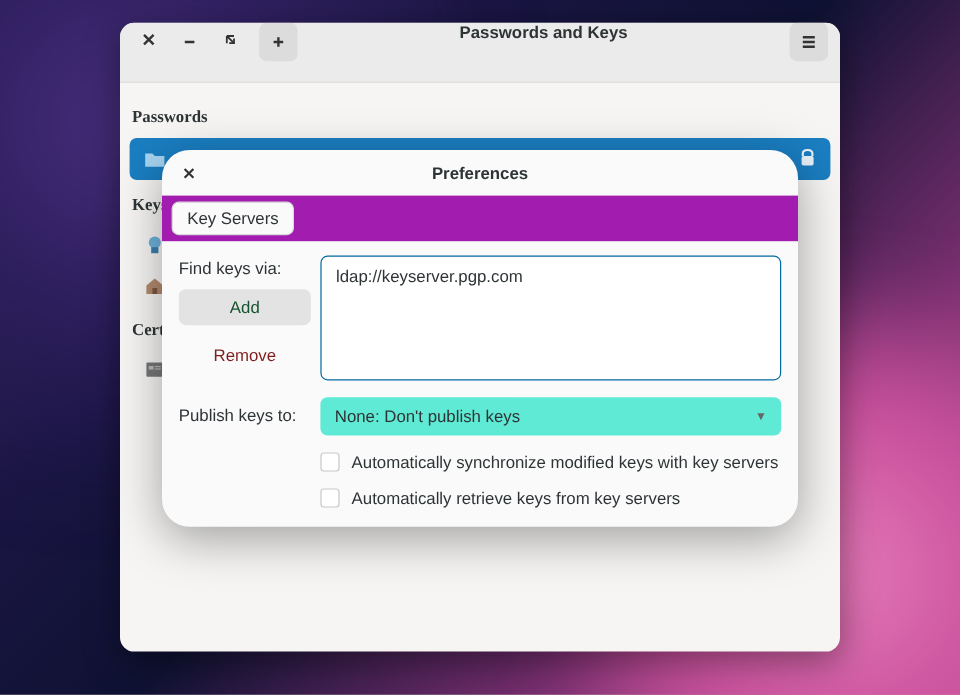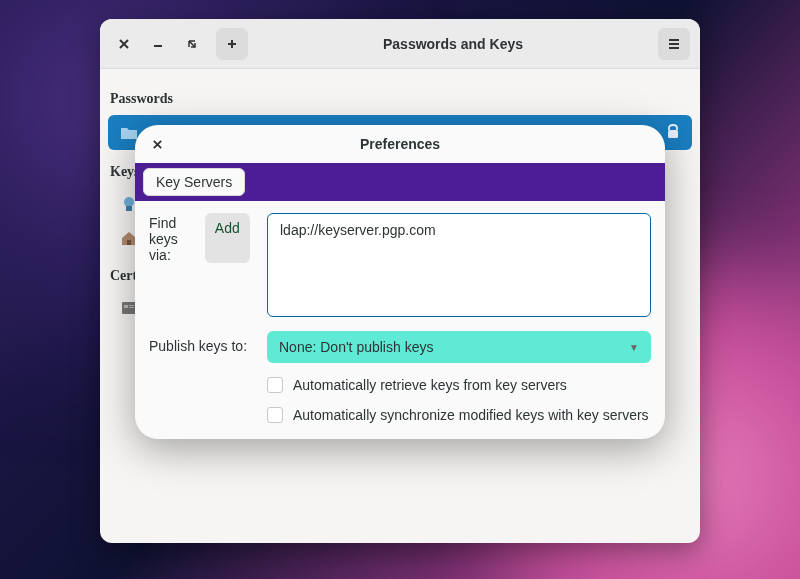--- a/index.html
+++ b/index.html
@@ -42,21 +42,20 @@
       background: #f6f5f4;
       border-radius: 12px;
       box-shadow: 0 8px 30px rgba(0,0,0,0.4);
       overflow: hidden;
     }
     .titlebar {
       height: 50px;
       background: #ebebeb;
       border-bottom: 1px solid #dcdcdc;
       display: flex;
-      align-items: center;
       padding: 0 10px;
       gap: 6px;
     }
     .tb-btn {
       width: 28px;
       height: 28px;
       display: flex;
       align-items: center;
       justify-content: center;
       border-radius: 4px;
@@ -150,21 +149,21 @@
     .dlg-title {
       position: absolute;
       left: 0;
       right: 0;
       text-align: center;
       font-weight: 700;
       font-size: 14px;
       pointer-events: none;
     }
     .dlg-tabs {
-      background: #4c1d95;
+      background: #a21caf;
       padding: 5px 8px;
       display: flex;
     }
     .dlg-tab {
       background: #fafafa;
       border: 1px solid #d9d9d9;
       border-radius: 6px;
       padding: 5px 12px;
       font-size: 14px;
       cursor: pointer;
@@ -172,22 +171,22 @@
     .dlg-body {
       padding: 12px 14px 16px 14px;
       display: grid;
       grid-template-columns: 110px 1fr;
       column-gap: 8px;
       row-gap: 14px;
       align-items: start;
     }
     .left-col {
       display: flex;
-      flex-direction: row;
-      gap: 27px;
+      flex-direction: column;
+      gap: 10px;
       align-items: stretch;
     }
     .left-label {
       font-size: 14px;
       color: #2e3436;
       padding-top: 2px;
     }
     .btn {
       padding: 7px 10px;
       text-align: center;
@@ -355,20 +354,20 @@
     </div>
 
     <div class="publish-label">Publish keys to:</div>
     <div class="dropdown">
       <span>None: Don't publish keys</span>
       <span class="dd-arrow">▼</span>
     </div>
 
     <div class="span2-right check-row">
       <div class="checkbox"></div>
-      <span>Automatically retrieve keys from key servers</span>
+      <span>Automatically synchronize modified keys with key servers</span>
     </div>
     <div class="span2-right check-row">
       <div class="checkbox"></div>
-      <span>Automatically synchronize modified keys with key servers</span>
+      <span>Automatically retrieve keys from key servers</span>
     </div>
   </div>
 </div>
 
 </body></html>

